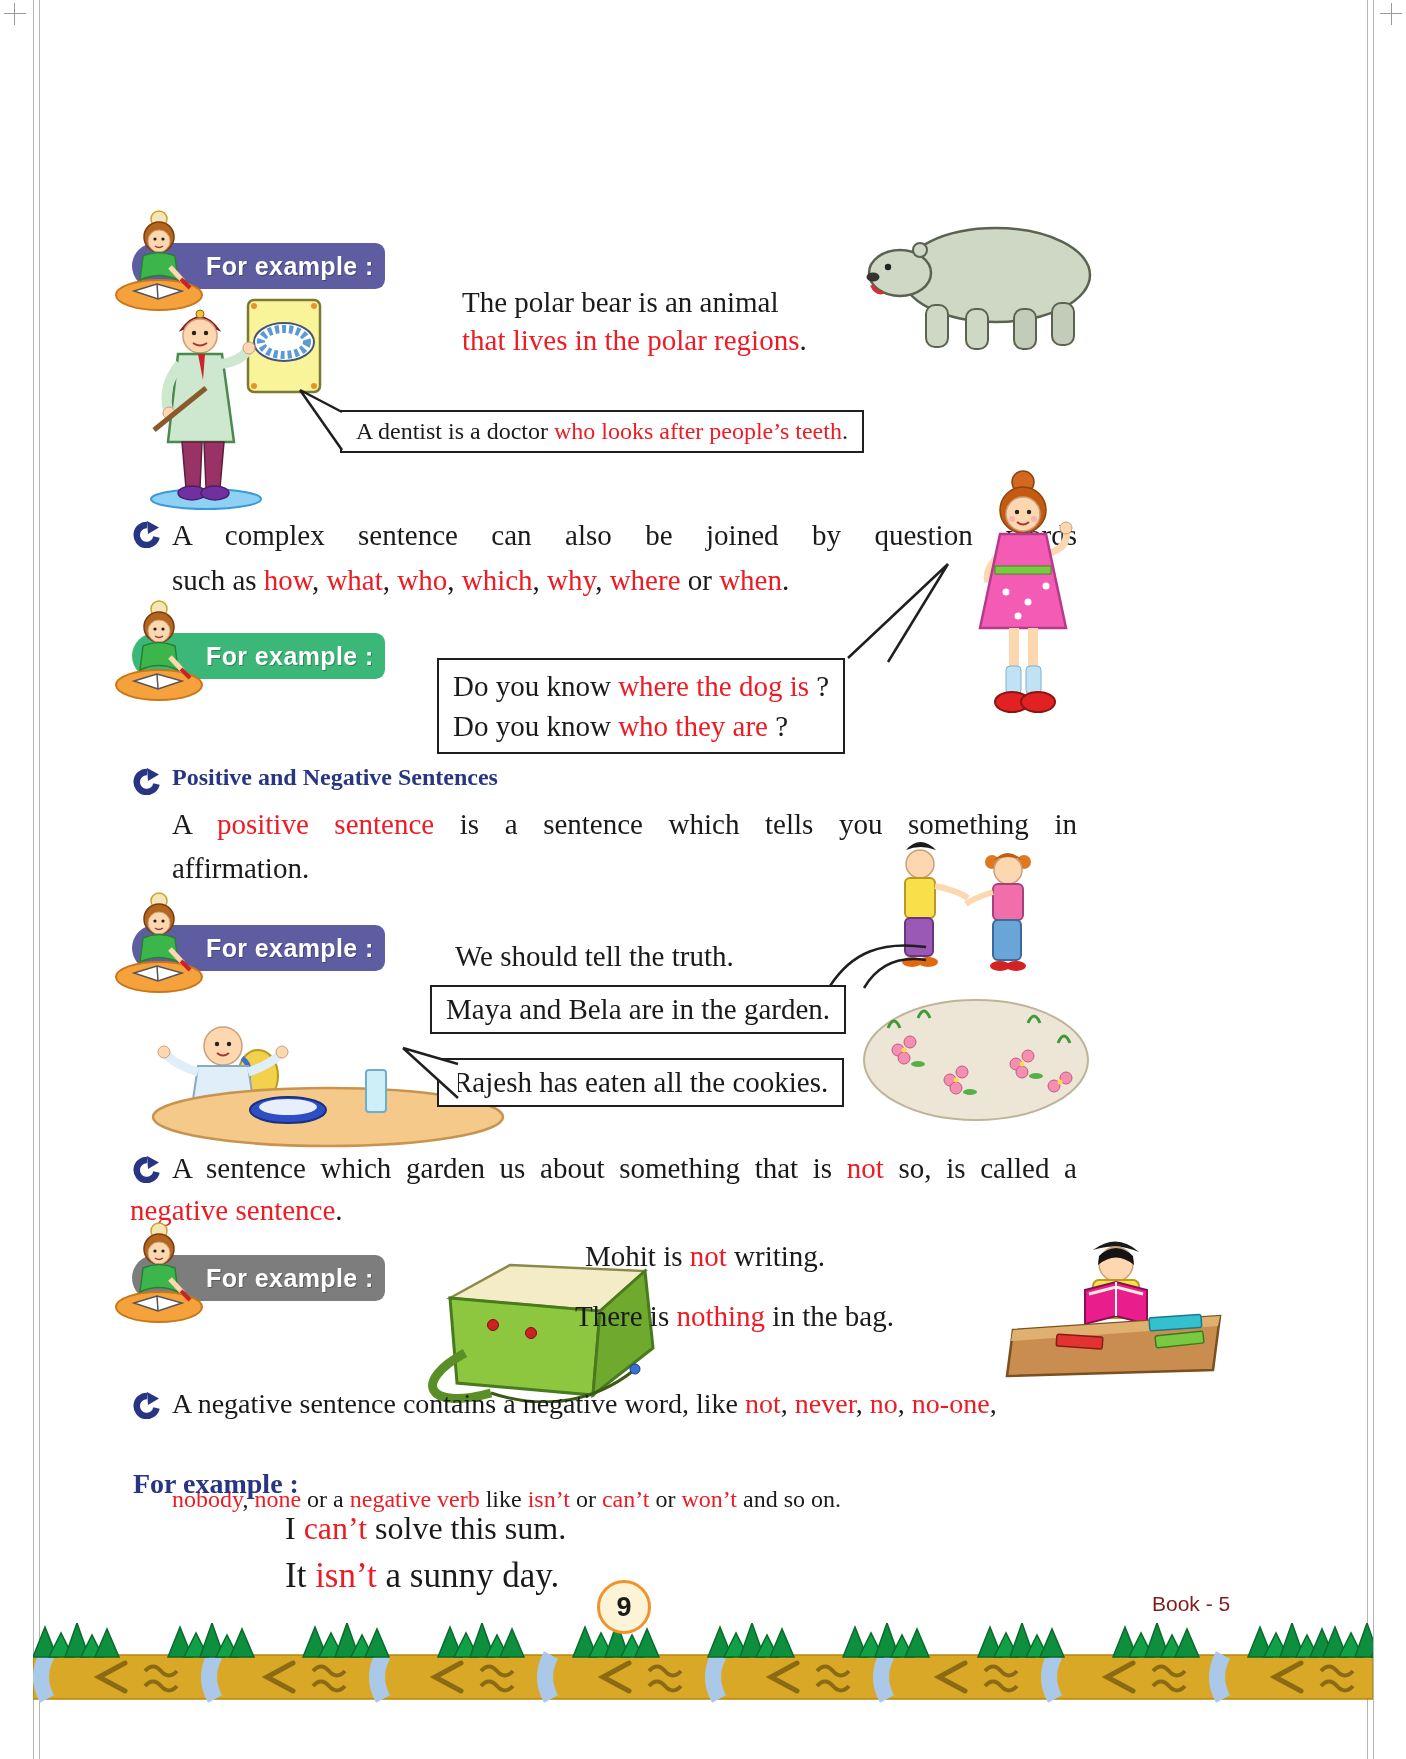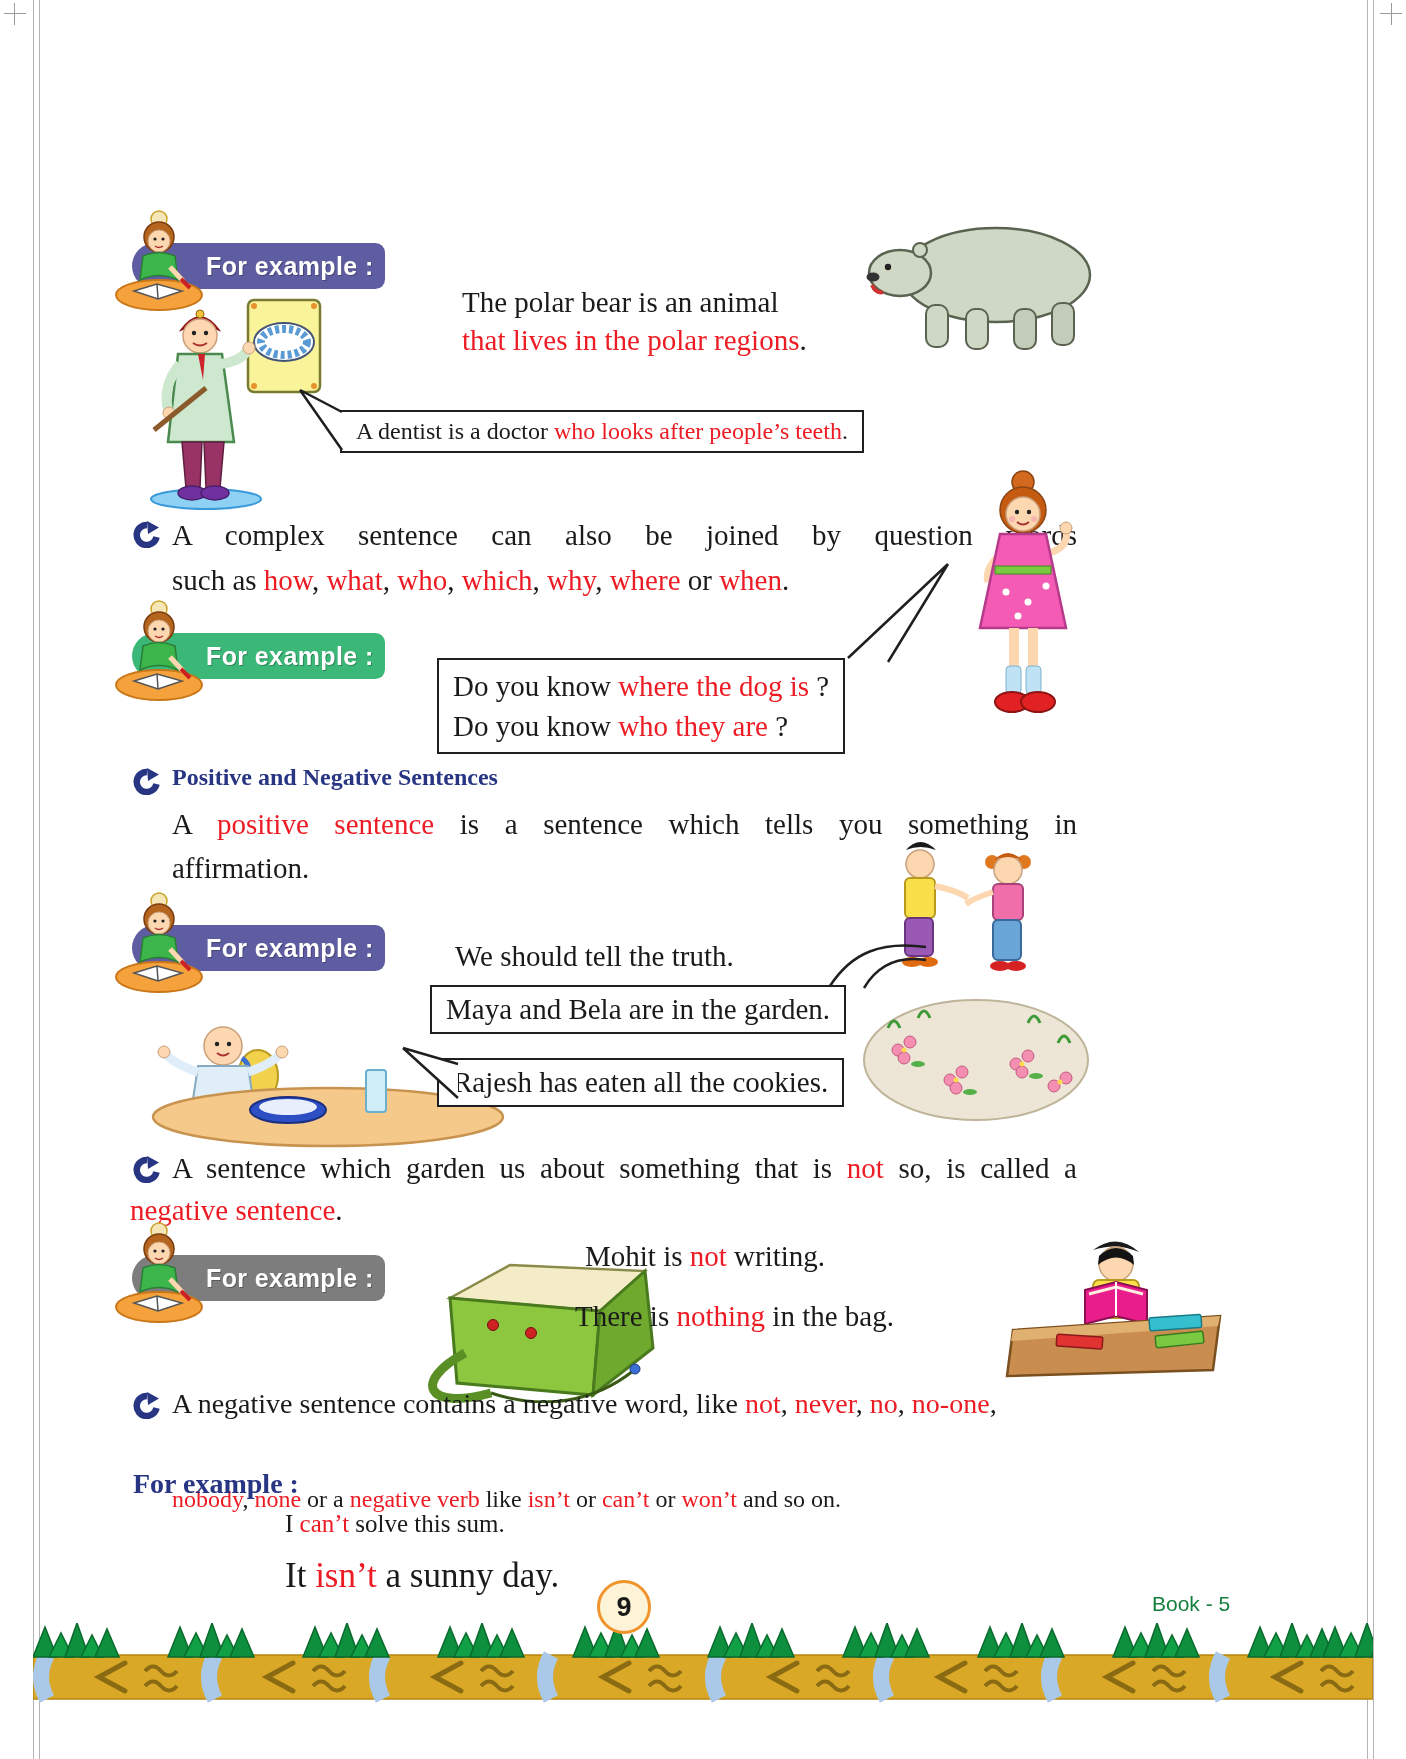--- a/index.html
+++ b/index.html
@@ -37,21 +37,21 @@
     position:absolute;font-weight:bold;font-size:24px;color:var(--navy,#283583);
     white-space:nowrap;
   }
   .badge{
     position:absolute;width:54px;height:54px;border-radius:50%;
     background:#fdf3d6;border:3px solid #f0932a;box-sizing:border-box;
     text-align:center;line-height:48px;font-size:27px;font-weight:bold;z-index:6;
     font-family:"Liberation Sans",sans-serif;
   }
   .booklabel{
-    position:absolute;font-family:"Liberation Sans",sans-serif;font-size:21px;color:#15803d;z-index:6;
+    position:absolute;font-family:"Liberation Sans",sans-serif;font-size:21px;color:#7f1d1d;z-index:6;
   }
   svg{display:block}
 </style>
 </head>
 <body>
 
 <svg width="0" height="0" aria-hidden="true">
   <defs>
     <g id="mascot">
       <ellipse cx="47" cy="88" rx="43" ry="15" fill="#f6a23c" stroke="#c97718" stroke-width="2"></ellipse>
@@ -345,21 +345,21 @@
   <rect x="150" y="98" width="48" height="12" rx="2" fill="#7ac943" stroke="#3a7a1e" stroke-width="1.5" transform="rotate(-6 150 98)"></rect>
 </svg>
 
 <svg class="abs" style="left:133px;top:1392px" width="27" height="27" viewBox="0 0 27 27">
     <use href="#bulletarrow"></use>
   </svg>
 <div class="line" style="left:172px;top:1388px;font-size:28px"><span>A negative sentence contains a negative word, like </span><span class="red">not</span><span>, </span><span class="red">never</span><span>, </span><span class="red">no</span><span>, </span><span class="red">no-one</span><span>,</span></div>
 <div class="line" style="left:172px;top:1486px;font-size:24px"><span class="red">nobody</span><span>, </span><span class="red">none</span><span> or a </span><span class="red">negative verb</span><span> like </span><span class="red">isn’t</span><span> or </span><span class="red">can’t</span><span> or </span><span class="red">won’t</span><span> and so on.</span></div>
 
 <div class="heading" style="left:133px;top:1468px;font-size:28px">For example :</div>
-<div class="line" style="left:285px;top:1510px;font-size:25px"><span>I </span><span class="red">can’t</span><span> solve this sum.</span></div>
+<div class="line" style="left:285px;top:1510px;font-size:32px"><span>I </span><span class="red">can’t</span><span> solve this sum.</span></div>
 <div class="line" style="left:285px;top:1556px;font-size:35px"><span>It </span><span class="red">isn’t</span><span> a sunny day.</span></div>
 
 <div class="badge" style="left:597px;top:1580px">9</div>
 <div class="booklabel" style="left:1152px;top:1592px">Book - 5</div>
 
 <svg class="abs" style="left:33px;top:1623px;z-index:5" width="1340" height="80" viewBox="0 0 1340 80">
   <rect x="0" y="32" width="1340" height="44" fill="#d9a826" stroke="#b8860b" stroke-width="1.5"></rect>
   <use href="#bordertile" x="0"></use>
     <use href="#bordertile" x="168"></use>
     <use href="#bordertile" x="336"></use>

